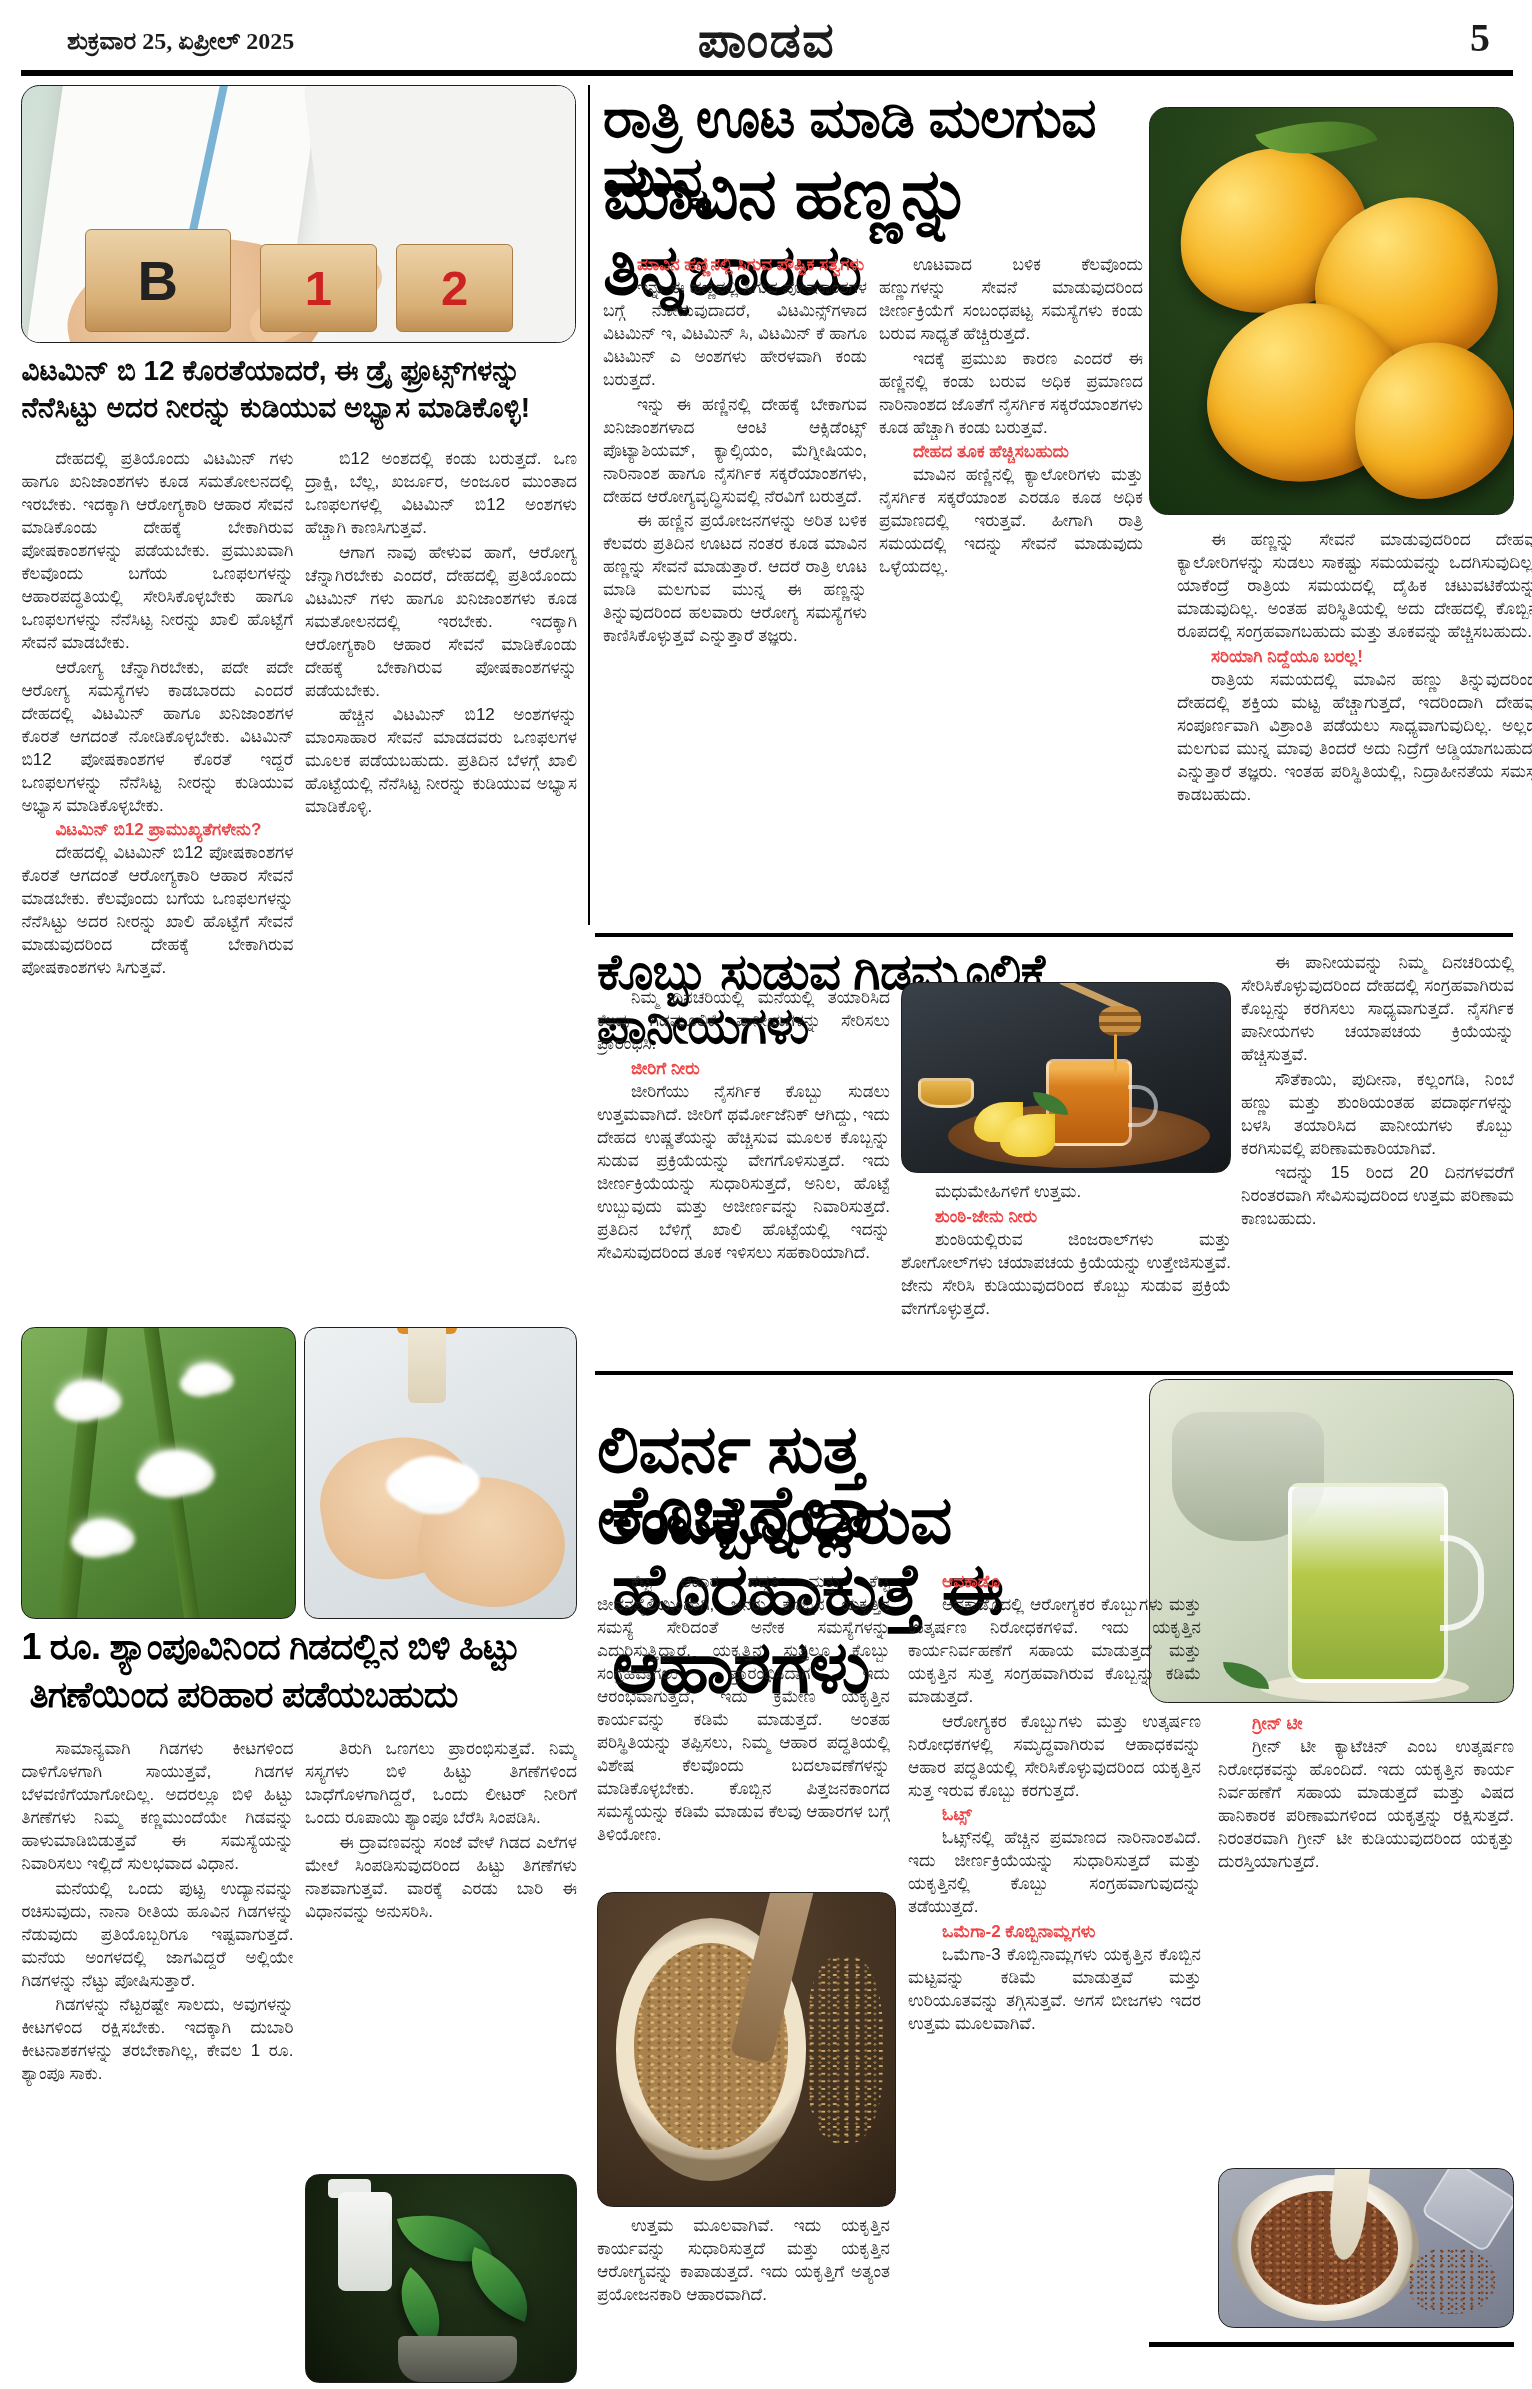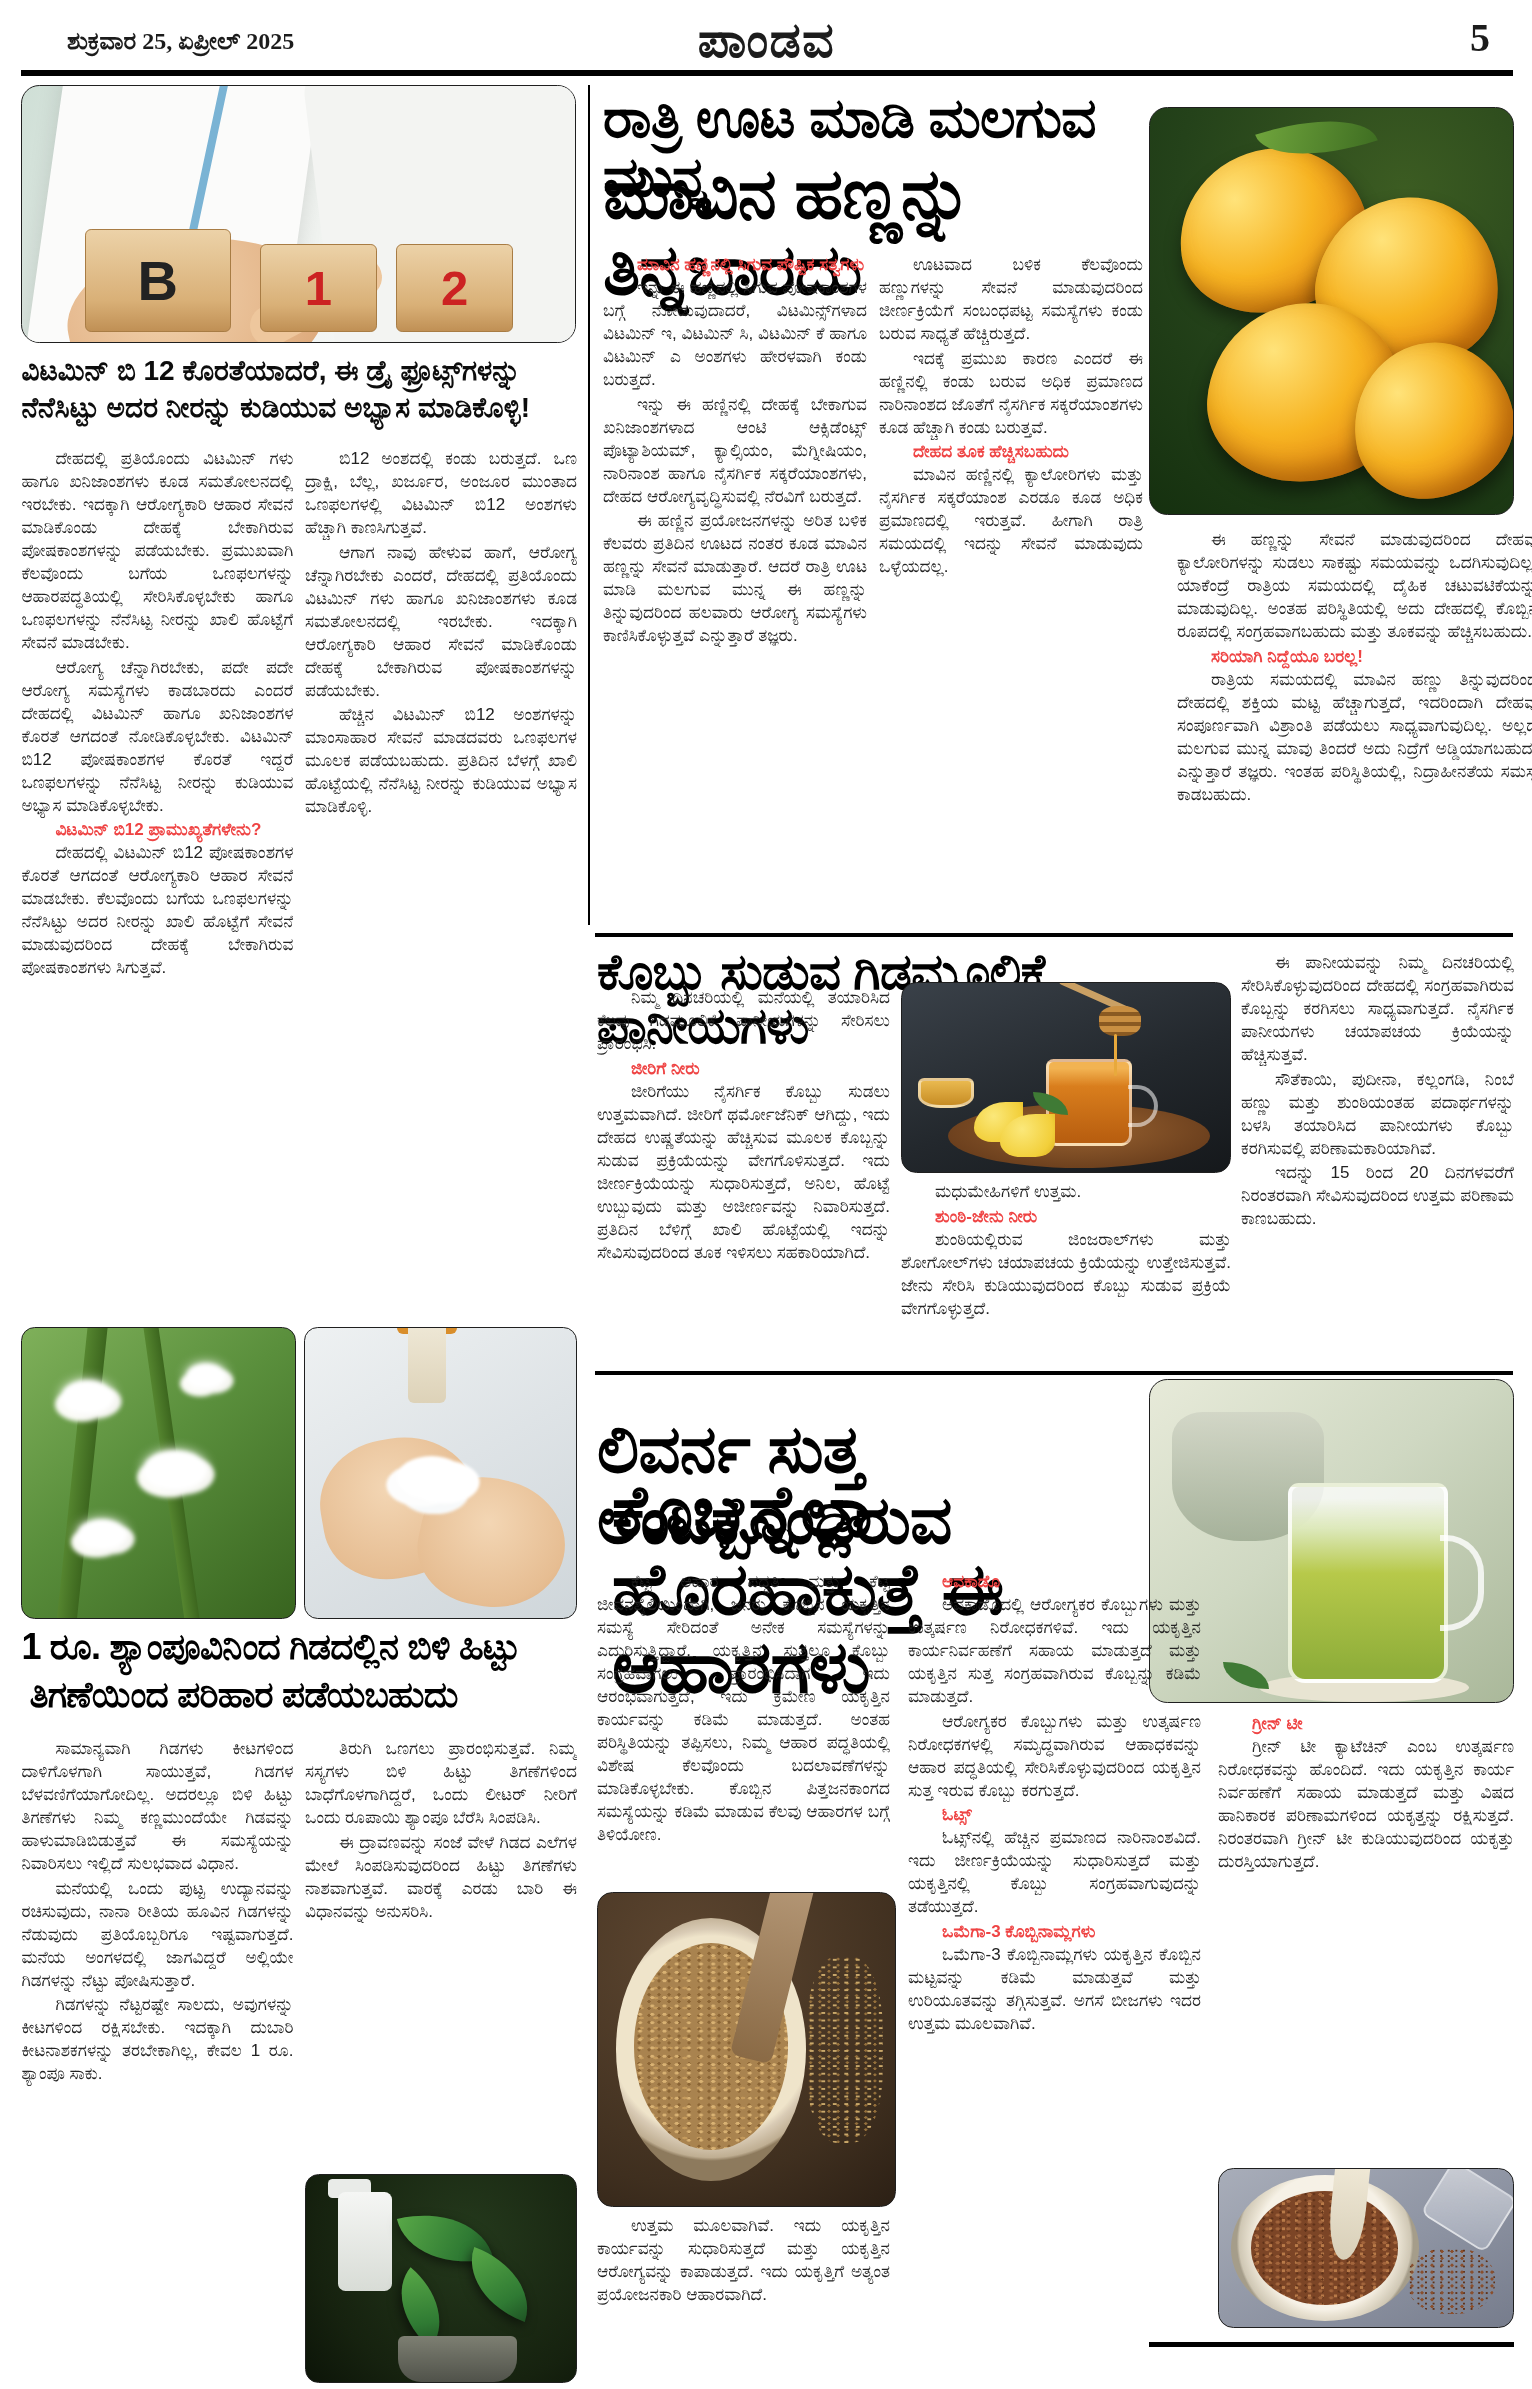--- a/index.html
+++ b/index.html
@@ -256,21 +256,21 @@
   <div class="col" style="left:597px;top:2214px;width:293px;height:169px;">
     <p>ಉತ್ತಮ ಮೂಲವಾಗಿವೆ. ಇದು ಯಕೃತ್ತಿನ ಕಾರ್ಯವನ್ನು ಸುಧಾರಿಸುತ್ತದೆ ಮತ್ತು ಯಕೃತ್ತಿನ ಆರೋಗ್ಯವನ್ನು ಕಾಪಾಡುತ್ತದೆ. ಇದು ಯಕೃತ್ತಿಗೆ ಅತ್ಯಂತ ಪ್ರಯೋಜನಕಾರಿ ಆಹಾರವಾಗಿದೆ.</p>
   </div>
 
   <div class="col" style="left:908px;top:1570px;width:293px;height:812px;">
     <h4>ಆವಕಾಡೊ</h4>
     <p>ಆವಕಾಡೊದಲ್ಲಿ ಆರೋಗ್ಯಕರ ಕೊಬ್ಬುಗಳು ಮತ್ತು ಉತ್ಕರ್ಷಣ ನಿರೋಧಕಗಳಿವೆ. ಇದು ಯಕೃತ್ತಿನ ಕಾರ್ಯನಿರ್ವಹಣೆಗೆ ಸಹಾಯ ಮಾಡುತ್ತದೆ ಮತ್ತು ಯಕೃತ್ತಿನ ಸುತ್ತ ಸಂಗ್ರಹವಾಗಿರುವ ಕೊಬ್ಬನ್ನು ಕಡಿಮೆ ಮಾಡುತ್ತದೆ.</p>
     <p>ಆರೋಗ್ಯಕರ ಕೊಬ್ಬುಗಳು ಮತ್ತು ಉತ್ಕರ್ಷಣ ನಿರೋಧಕಗಳಲ್ಲಿ ಸಮೃದ್ಧವಾಗಿರುವ ಆಹಾಧಕವನ್ನು ಆಹಾರ ಪದ್ಧತಿಯಲ್ಲಿ ಸೇರಿಸಿಕೊಳ್ಳುವುದರಿಂದ ಯಕೃತ್ತಿನ ಸುತ್ತ ಇರುವ ಕೊಬ್ಬು ಕರಗುತ್ತದೆ.</p>
     <h4>ಓಟ್ಸ್</h4>
     <p>ಓಟ್ಸ್‌ನಲ್ಲಿ ಹೆಚ್ಚಿನ ಪ್ರಮಾಣದ ನಾರಿನಾಂಶವಿದೆ. ಇದು ಜೀರ್ಣಕ್ರಿಯೆಯನ್ನು ಸುಧಾರಿಸುತ್ತದೆ ಮತ್ತು ಯಕೃತ್ತಿನಲ್ಲಿ ಕೊಬ್ಬು ಸಂಗ್ರಹವಾಗುವುದನ್ನು ತಡೆಯುತ್ತದೆ.</p>
-    <h4>ಒಮೆಗಾ-3 ಕೊಬ್ಬಿನಾಮ್ಲಗಳು</h4>
+    <h4>ಒಮೆಗಾ-2 ಕೊಬ್ಬಿನಾಮ್ಲಗಳು</h4>
     <p>ಒಮೆಗಾ-3 ಕೊಬ್ಬಿನಾಮ್ಲಗಳು ಯಕೃತ್ತಿನ ಕೊಬ್ಬಿನ ಮಟ್ಟವನ್ನು ಕಡಿಮೆ ಮಾಡುತ್ತವೆ ಮತ್ತು ಉರಿಯೂತವನ್ನು ತಗ್ಗಿಸುತ್ತವೆ. ಅಗಸೆ ಬೀಜಗಳು ಇದರ ಉತ್ತಮ ಮೂಲವಾಗಿವೆ.</p>
   </div>
 
   <div class="col" style="left:1218px;top:1712px;width:296px;height:449px;">
     <h4>ಗ್ರೀನ್ ಟೀ</h4>
     <p>ಗ್ರೀನ್ ಟೀ ಕ್ಯಾಟೆಚಿನ್ ಎಂಬ ಉತ್ಕರ್ಷಣ ನಿರೋಧಕವನ್ನು ಹೊಂದಿದೆ. ಇದು ಯಕೃತ್ತಿನ ಕಾರ್ಯ ನಿರ್ವಹಣೆಗೆ ಸಹಾಯ ಮಾಡುತ್ತದೆ ಮತ್ತು ವಿಷದ ಹಾನಿಕಾರಕ ಪರಿಣಾಮಗಳಿಂದ ಯಕೃತ್ತನ್ನು ರಕ್ಷಿಸುತ್ತದೆ. ನಿರಂತರವಾಗಿ ಗ್ರೀನ್ ಟೀ ಕುಡಿಯುವುದರಿಂದ ಯಕೃತ್ತು ದುರಸ್ತಿಯಾಗುತ್ತದೆ.</p>
   </div>
   <div class="photo ph-flax" style="left:1218px;top:2168px;width:296px;height:160px;border-radius:15.3px;">
     <div class="fbowl"></div>
     <div class="fseeds"></div>

